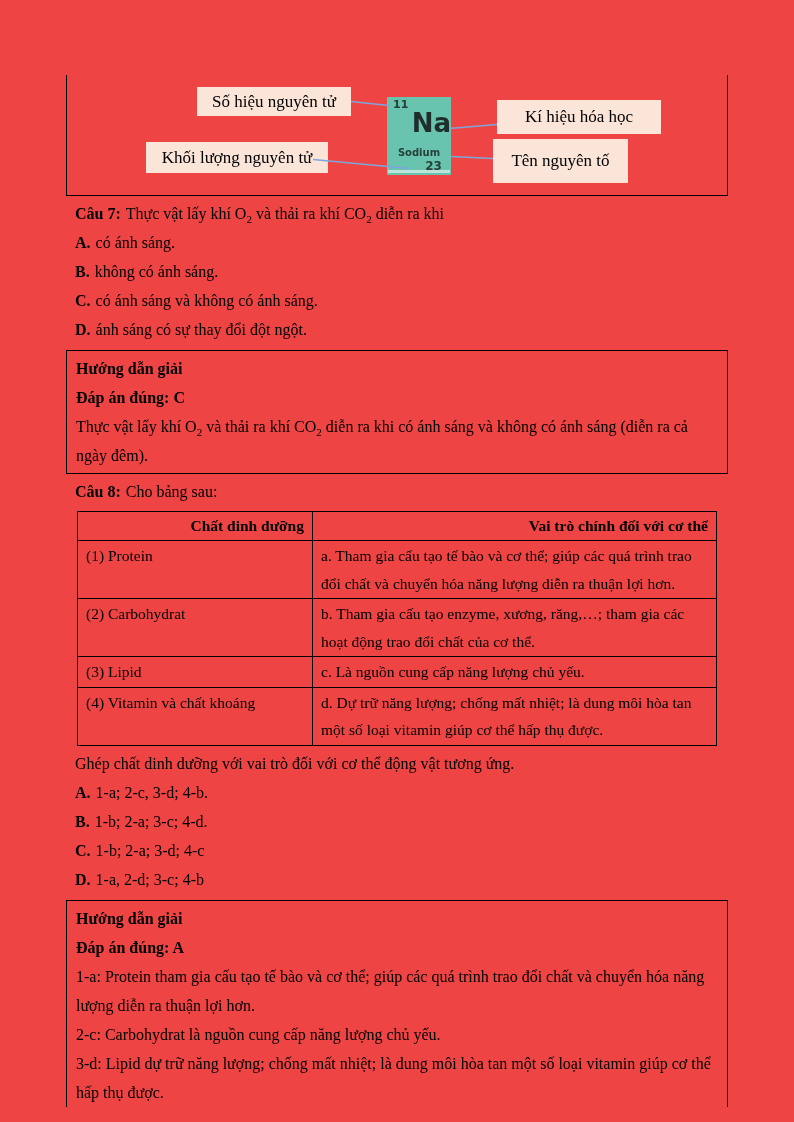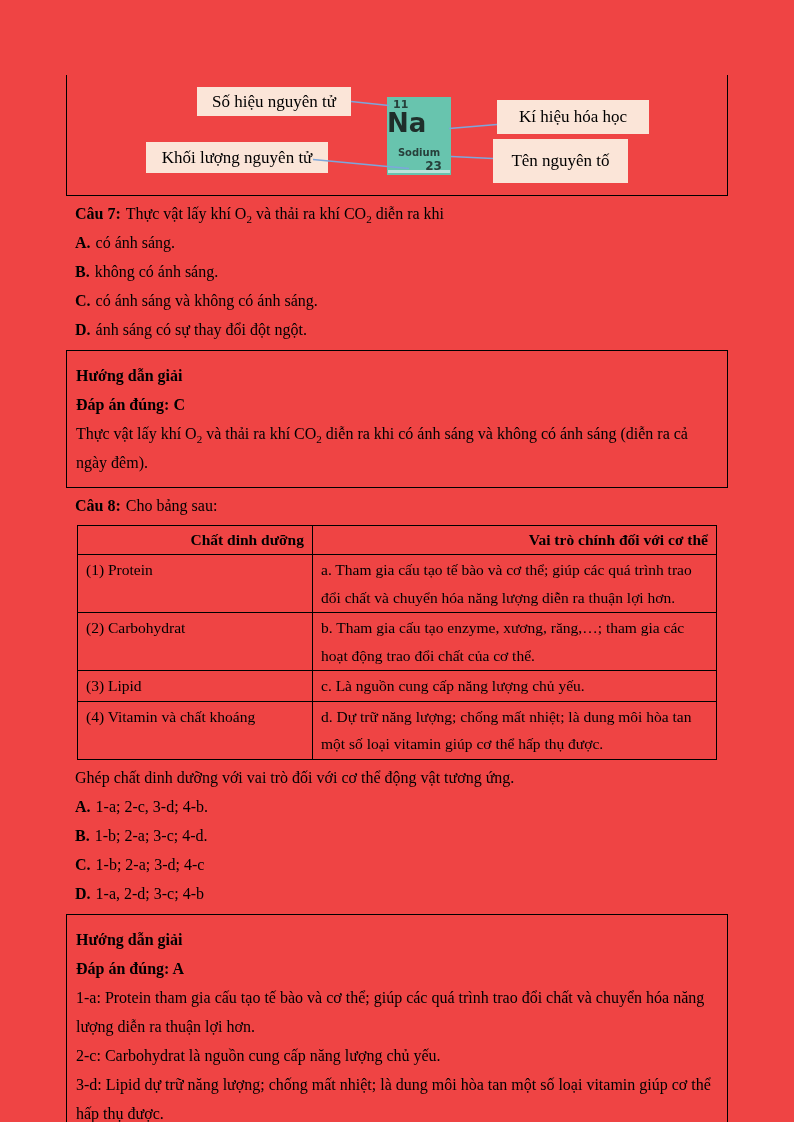--- a/index.html
+++ b/index.html
@@ -13,48 +13,48 @@
   .figure-box{
     position:relative;margin-top:75px;height:121px;
     border:1.6px solid #000;border-top:none;box-sizing:border-box;
   }
   .plabel{
     position:absolute;background:#fbe5d8;
     display:flex;align-items:center;justify-content:center;
     font-size:17px;white-space:nowrap;
   }
   .lbl-atomic{left:130px;top:12px;width:154px;height:29px;}
-  .lbl-symbol{left:430px;top:25px;width:152px;height:34px;}
+  .lbl-symbol{left:430px;top:25px;width:164px;height:34px;}
   .lbl-mass{left:79px;top:67px;width:182px;height:31px;}
   .lbl-name{left:426px;top:64px;width:135px;height:44px;}
 
   .element-card{
     position:absolute;left:320px;top:22px;width:64px;height:78px;
     background:#68c4ae;font-family:"DejaVu Sans", sans-serif;color:#27403b;
   }
   .card-number{position:absolute;left:6px;top:1px;font-size:11px;font-weight:700;}
-  .card-symbol{position:absolute;left:0;right:0;top:11px;text-align:left;
+  .card-symbol{position:absolute;left:0;right:0;top:11px;text-align:right;
     font-size:26px;font-weight:700;color:#1f2e2a;}
   .card-name{position:absolute;left:0;right:0;top:50px;text-align:center;
     font-size:10px;font-weight:600;}
   .card-mass{position:absolute;left:0;right:0;top:62px;text-align:center;
     font-size:12px;font-weight:600;margin-left:29px;}
   .card-stripe{position:absolute;left:1px;right:1px;bottom:2px;height:3px;
     background:rgba(255,255,255,0.55);}
   .connectors{position:absolute;left:0;top:0;width:100%;height:100%;pointer-events:none;}
   .connectors line{stroke-width:1.6;}
 
   
   .para{margin:0;padding:0 9px;font-size:16px;line-height:29px;font-family:Liberation Serif, serif;}
   .blabel{font-weight:700;margin-right:5px;}
   .q-title{margin-top:3px;}
   sub{font-size:11px;line-height:0;}
 
   
-  .solution{border:1.6px solid #000;margin-top:6px;padding:10px 0;}
+  .solution{border:1.6px solid #000;margin-top:6px;padding:3px 0;}
   .solution .para{line-height:29px;}
   .solution.cut{border-bottom:none;padding-bottom:0;}
 
   
   table.q8{border-collapse:collapse;margin:5px 0 0 11px;width:640px;
     font-size:15.5px;}
   table.q8 th, table.q8 td{
     border:1.6px solid #000;vertical-align:top;line-height:27.5px;padding:1px 8px;
   }
   table.q8 th{text-align:right;font-weight:700;line-height:26px;}

